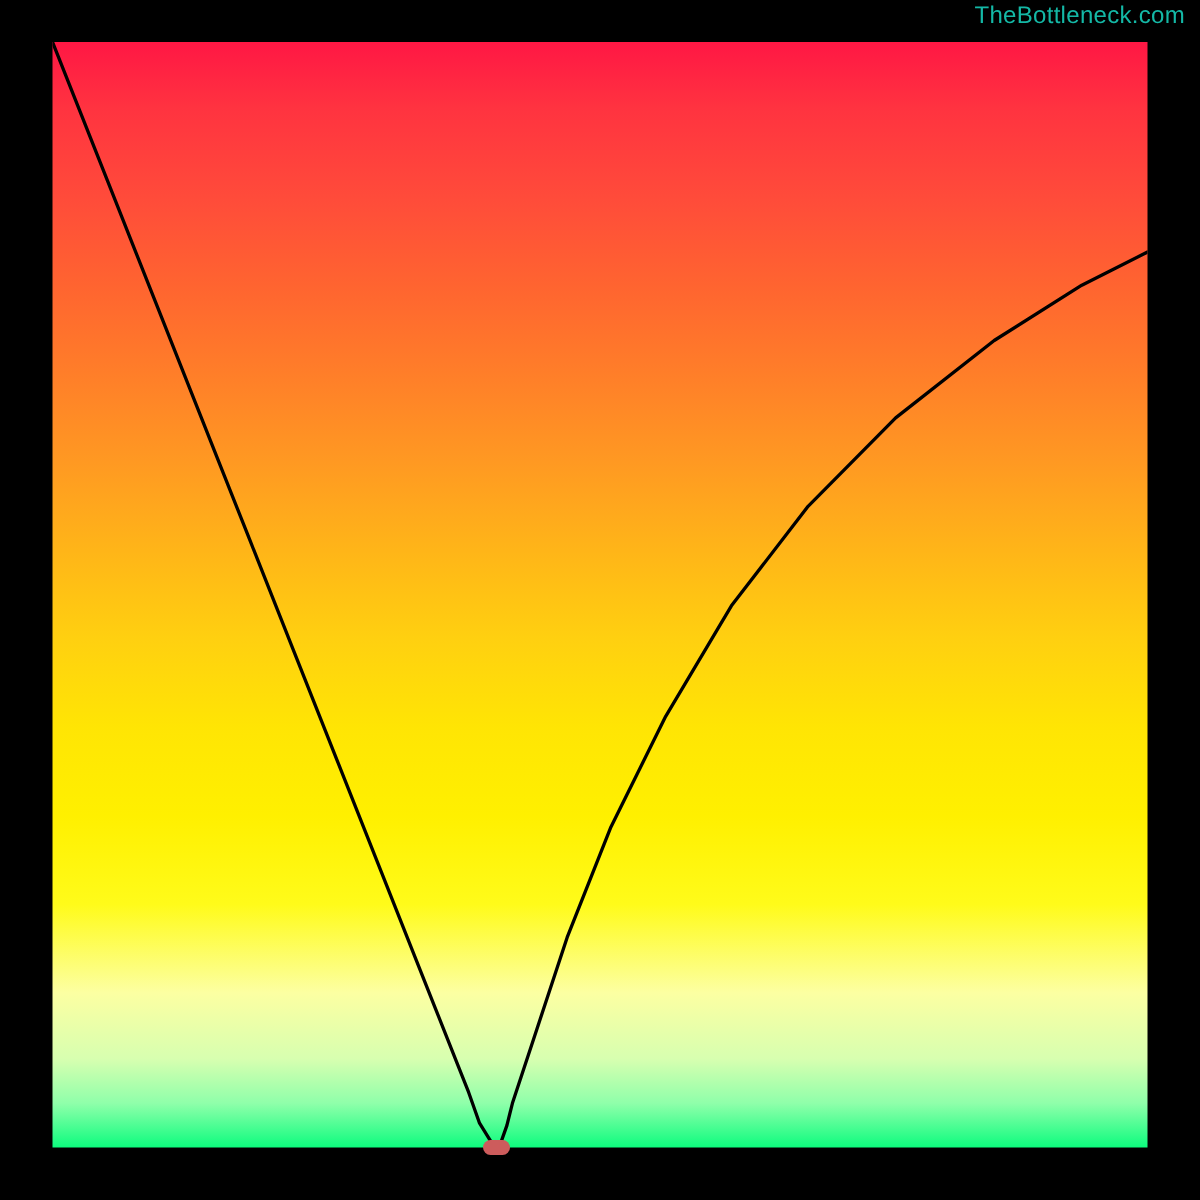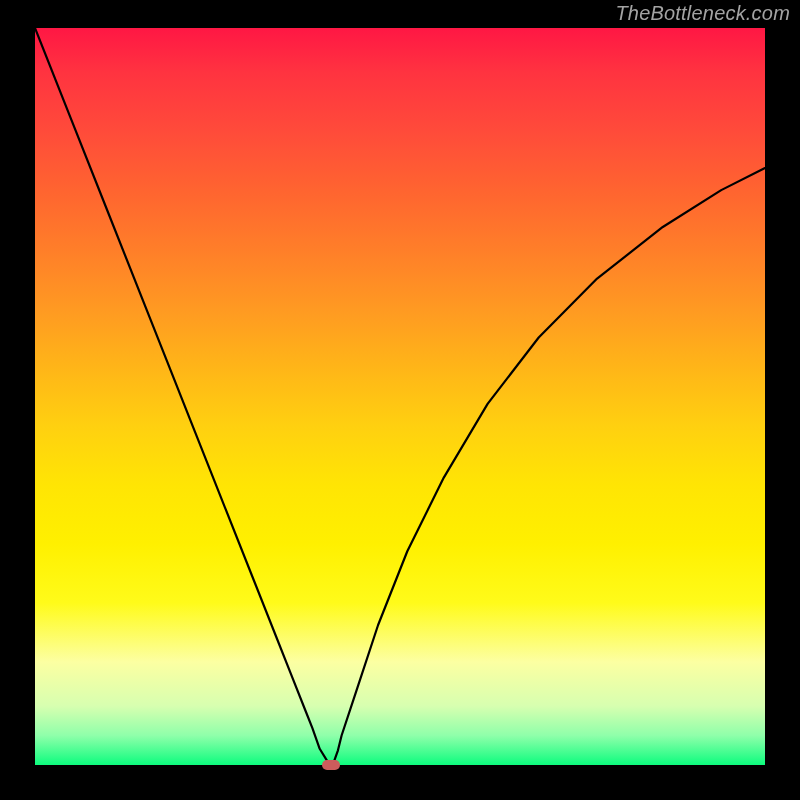--- a/index.html
+++ b/index.html
@@ -11,25 +11,24 @@
     left: 0; top: 0;
     width: 800px; height: 800px;
     background: #000;
   }
 
   .attribution {
     position: absolute;
     top: 2px;
     right: 10px;
     font-family: "Segoe UI", Arial, sans-serif;
-    font-size: 20px;
-    color: #a3a3a3;
+    font-size: 16px;
+    color: #14b8a6;
     font-weight: 500;
     letter-spacing: 0.2px;
-    font-style: italic;
   }
 
   .plot-area {
     position: absolute;
     left: 35px;
     top: 28px;
     width: 730px;
     height: 737px;
     overflow: visible;
   }

